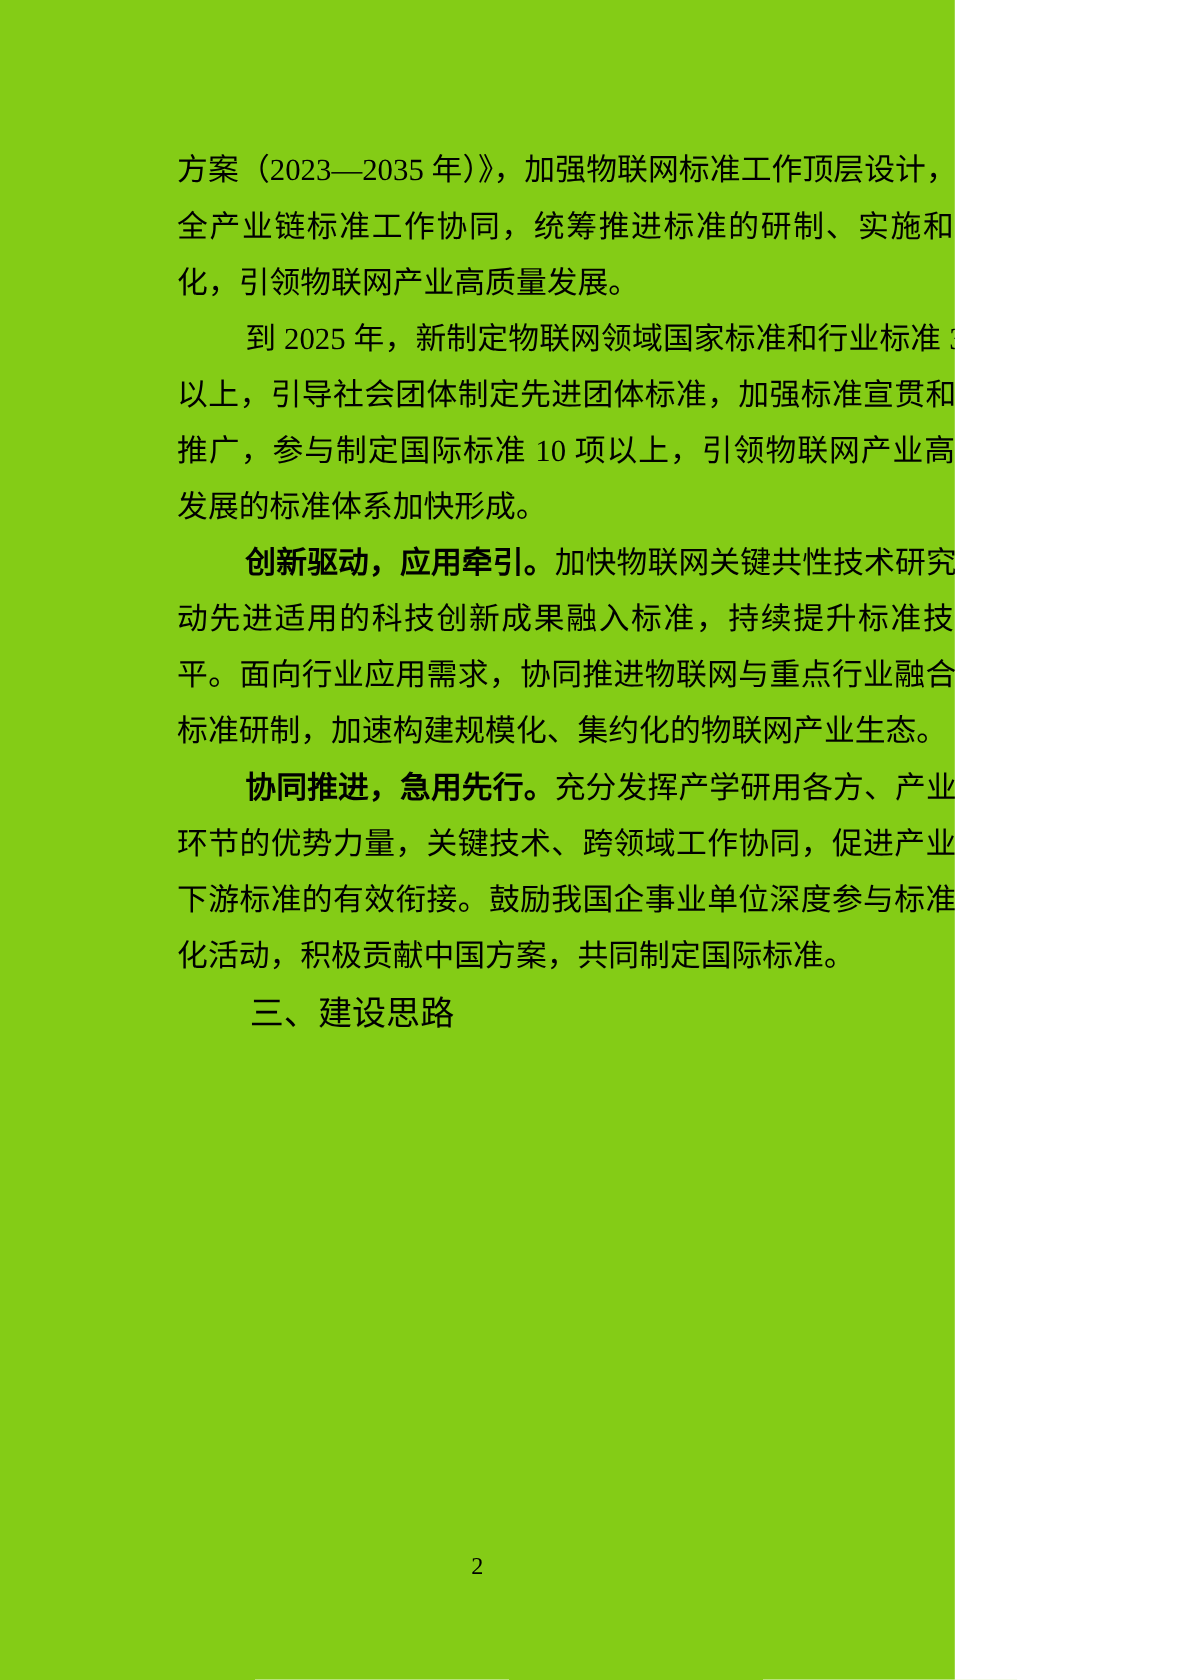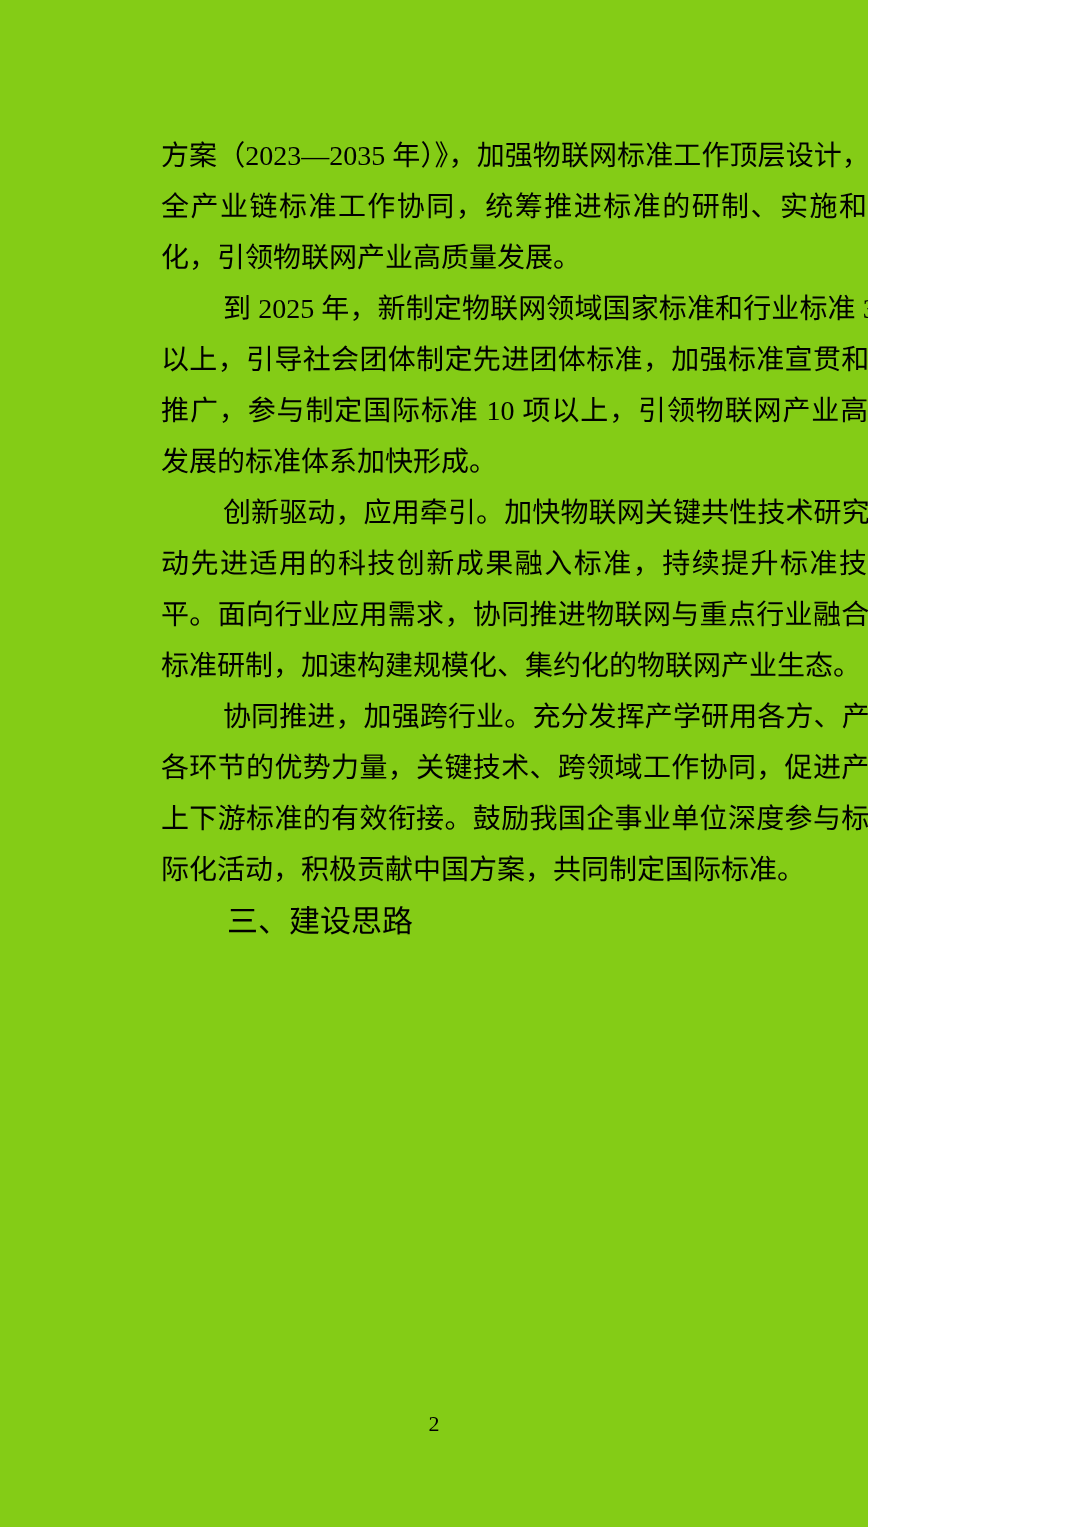--- a/index.html
+++ b/index.html
@@ -28,21 +28,21 @@
     line-height: 51px;
     text-align: justify;
     text-justify: inter-character;
     color: #000000;
     word-break: break-all;
   }
   .para.indent {
     text-indent: 62px;
   }
   .para .lead {
-    font-weight: 400;
+    font-weight: 700;
   }
   .heading-chapter {
     margin: 0;
     padding-left: 66px;
     font-family: "Liberation Sans", "DejaVu Sans", sans-serif;
     font-weight: 400;
     font-size: 31px;
     line-height: 54px;
     color: #000000;
   }
@@ -73,21 +73,21 @@
 <div class="page">
   <div class="content">
 
     <p class="para"><span>方案（2023—2035 年）》，加强物联网标准工作顶层设计，强化全产业链标准工作协同，统筹推进标准的研制、实施和国际化，引领物联网产业高质量发展。</span></p>
 
     <p class="para indent"><span>到 2025 年，新制定物联网领域国家标准和行业标准 30 项以上，引导社会团体制定先进团体标准，加强标准宣贯和实施推广，参与制定国际标准 10 项以上，引领物联网产业高质量发展的标准体系加快形成。</span></p>
 
     <p class="para indent"><span class="lead">创新驱动，应用牵引。</span><span>加快物联网关键共性技术研究，推动先进适用的科技创新成果融入标准，持续提升标准技术水平。面向行业应用需求，协同推进物联网与重点行业融合应用标准研制，加速构建规模化、集约化的物联网产业生态。</span></p>
 
 
-    <p class="para indent"><span class="lead">协同推进，加强跨行业。</span><span>充分发挥产学研用各方、产业链各环节的优势力量，关键技术、跨领域工作协同，促进产业链上下游标准的有效衔接。鼓励我国企事业单位深度参与标准国际化活动，积极贡献中国方案，共同制定国际标准。</span></p>
+    <p class="para indent"><span class="lead">协同推进，急用先行。</span><span>充分发挥产学研用各方、产业链各环节的优势力量，关键技术、跨领域工作协同，促进产业链上下游标准的有效衔接。鼓励我国企事业单位深度参与标准国际化活动，积极贡献中国方案，共同制定国际标准。</span></p>
 
     <h2 class="heading-chapter">三、建设思路</h2>
 
 
 
   </div>
 
   <div class="page-number">2</div>
 </div>
 

